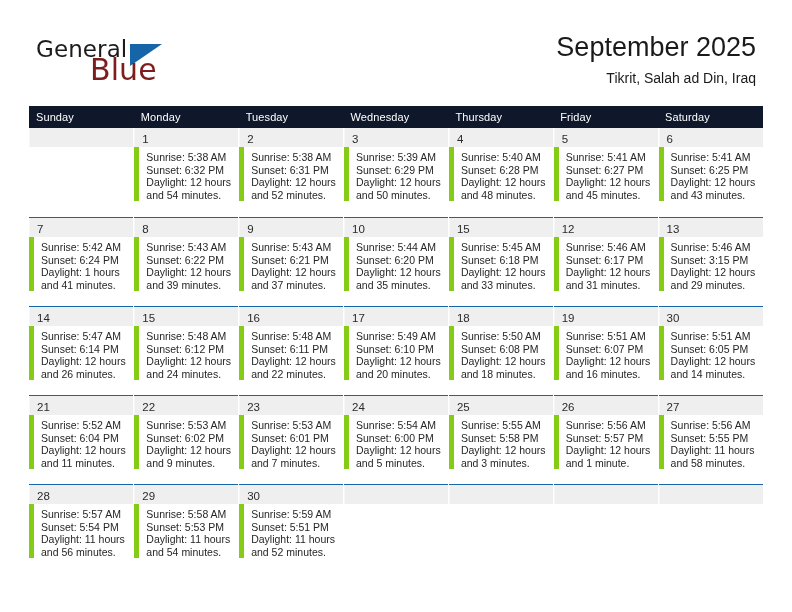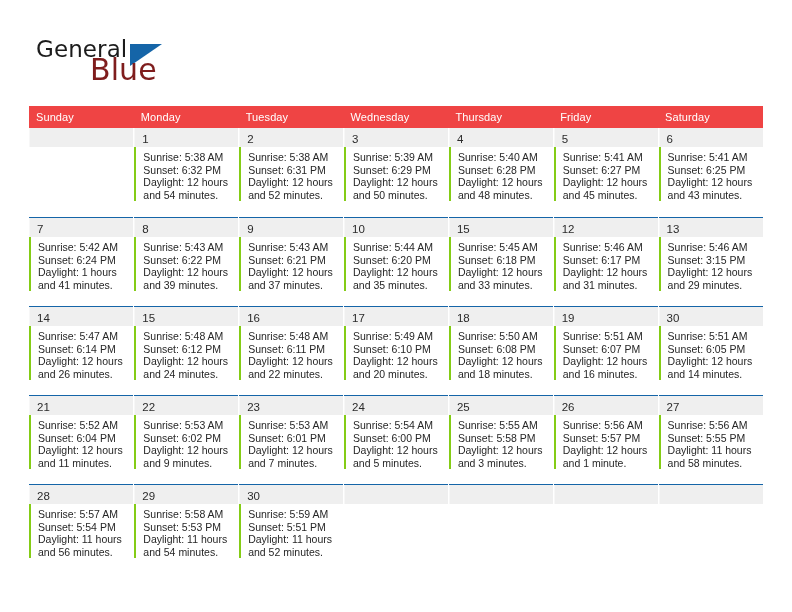--- a/index.html
+++ b/index.html
@@ -98,21 +98,21 @@
   .calendar {
     position: absolute;
     left: 29px;
     top: 106px;
     width: 734px;
     border-collapse: collapse;
     table-layout: fixed;
   }
 
   .calendar th {
-    background: #ef4444;
+    background: #0f172a;
     color: #ffffff;
     font-size: 11px;
     font-weight: 400;
     text-align: left;
     padding: 4px 0 4px 7px;
     height: 14px;
     border: none;
     letter-spacing: 0.1px;
   }
 
@@ -142,21 +142,21 @@
     border-left: 1px solid #f7f7f7;
   }
   .daynum {
     font-size: 11.5px;
     color: #2b2b2b;
     line-height: 17px;
   }
 
   .details {
     padding: 4px 6px 0 7px;
-    border-left: 2px solid #84cc16;
+    border-left: 5px solid #84cc16;
   }
   .details div {
     font-size: 10.5px;
     line-height: 12.6px;
     color: #262626;
     white-space: nowrap;
   }
   .daylight-line { white-space: normal !important; }
 
   .cell.empty .daynum-band { background: #efefef; }
@@ -168,20 +168,24 @@
 <div class="page">
 
   <div class="header">
 
     <div class="brand">
       <span class="brand-general">General</span>
       <span class="brand-triangle"></span>
       <span class="brand-blue">Blue</span>
     </div>
 
+    <div class="titles">
+      <div class="month-title">September 2025</div>
+      <div class="location-subtitle">Tikrit, Salah ad Din, Iraq</div>
+    </div>
 
   </div>
 
   <table class="calendar">
     <thead>
       <tr id="weekday-row">
           <th>Sunday</th>
           <th>Monday</th>
           <th>Tuesday</th>
           <th>Wednesday</th>

